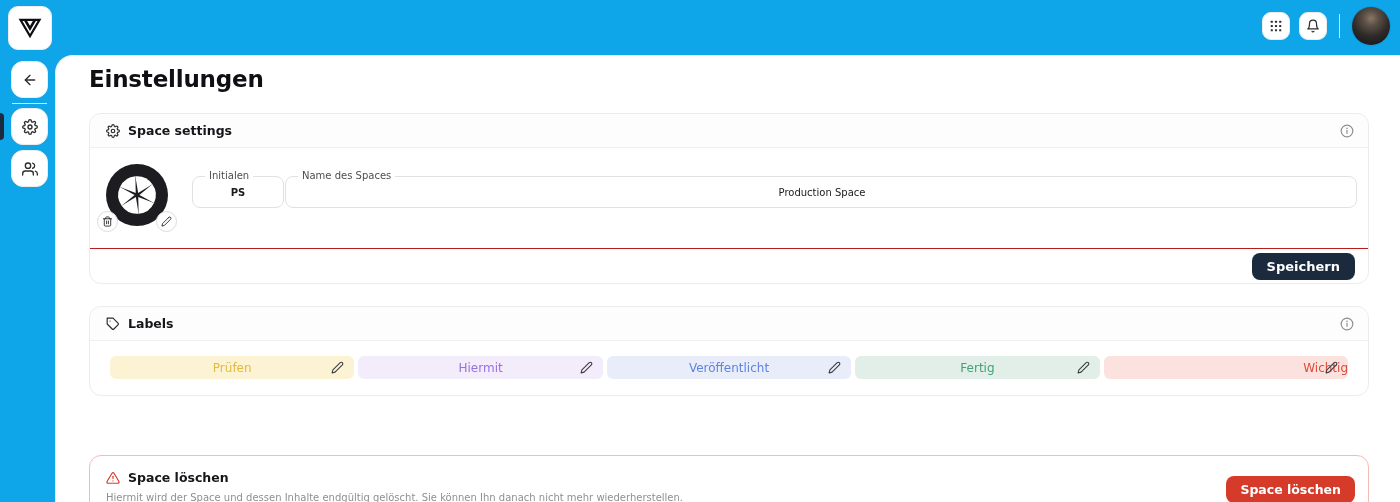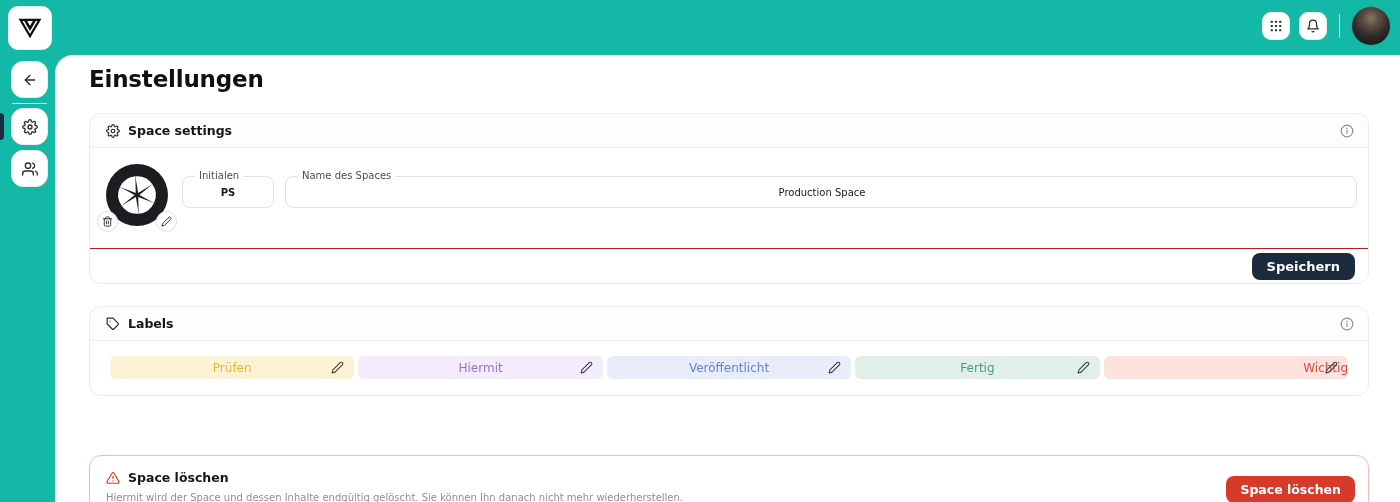--- a/index.html
+++ b/index.html
@@ -1,17 +1,17 @@
 <!DOCTYPE html>
 <html style="--accent-dark: #1c2a3e; --danger: #d63b2a; --danger-border: #f3bcb5; --card-border: #ececec; --muted-text: #8f8f8f;"><head>
 <meta charset="utf-8">
 <style>
   html,body{margin:0;padding:0;background:#f6f6f7;}
   *{box-sizing:border-box;font-family:"DejaVu Sans","Liberation Sans",sans-serif;}
-  .screen{position:relative;width:1400px;height:502px;background:#14b8a6;overflow:hidden;}
+  .screen{position:relative;width:1400px;height:502px;background:#0ea5e9;overflow:hidden;}
 
   
   .topbar{position:absolute;left:0;top:0;width:1400px;height:55px;}
   .logo-btn{position:absolute;left:8px;top:6px;width:44px;height:44px;background:#fff;border:1px solid #ececec;
     border-radius:10px;display:flex;align-items:center;justify-content:center;cursor:pointer;}
   .topbar-right{position:absolute;right:10px;top:0;height:52px;display:flex;align-items:center;gap:9px;}
   .icon-btn{width:28px;height:28px;background:#fff;border:1px solid #ececec;border-radius:9px;
     display:flex;align-items:center;justify-content:center;padding:0;cursor:pointer;color:#2c2c2c;}
   .vdivider{width:1px;height:24px;background:#e3e3e4;margin:0 3px;}
   .user-avatar{width:38px;height:38px;border-radius:50%;
@@ -43,21 +43,21 @@
   .card1-body{position:relative;height:100px;}
   .space-avatar-wrap{position:absolute;left:16px;top:16px;width:62px;height:62px;}
   .space-avatar{width:62px;height:62px;border-radius:50%;background:#1c1c21;display:flex;align-items:center;justify-content:center;}
   .mini-btn{position:absolute;width:21px;height:21px;border-radius:50%;background:#fff;border:1px solid #dcdcdc;
     display:flex;align-items:center;justify-content:center;padding:0;cursor:pointer;color:#2c2c2c;}
   .mini-trash{left:-9px;bottom:-6px;}
   .mini-pencil{right:-9px;bottom:-6px;}
   fieldset.field{position:absolute;margin:0;border:1px solid #e1e1e3;border-radius:8px;padding:0 10px 5px;background:#fff;}
   fieldset.field legend{font-size:10px;color:#4d4d52;padding:0 4px;margin-left:2px;line-height:1;}
   .field input{border:none;outline:none;background:transparent;font-size:10px;color:#1a1a1e;width:100%;padding:1px 0 0;}
-  #field-initials{left:92px;top:23px;width:92px;height:37px;}
+  #field-initials{left:102px;top:23px;width:92px;height:37px;}
   #field-initials input{text-align:center;font-weight:bold;}
   #field-name{left:195px;top:23px;width:1072px;height:37px;}
   #field-name input{font-weight:500;padding-left:2px;text-align:center;}
   .card1-footer{height:35px;border-top:1px solid #b91c1c;display:flex;align-items:center;justify-content:flex-end;padding-right:13px;}
   .save-btn{background:var(--accent-dark,#1c2a3e);color:#fff;border:none;border-radius:8px;height:27px;
     padding:0 15px;font-size:13px;font-weight:bold;cursor:pointer;}
 
   
   #card-labels{top:250px;height:90px;}
   .labels-row{display:flex;gap:4px;padding:15px 20px 0;}

